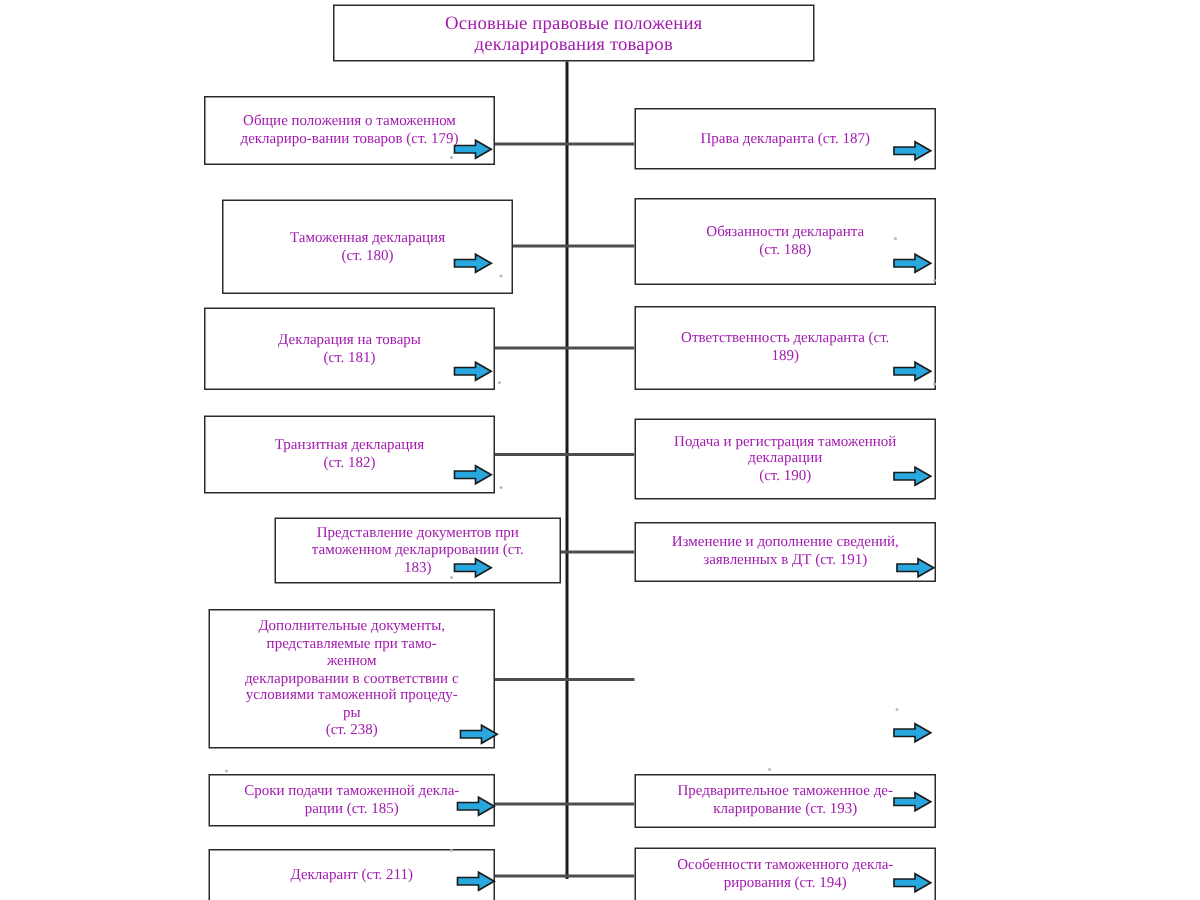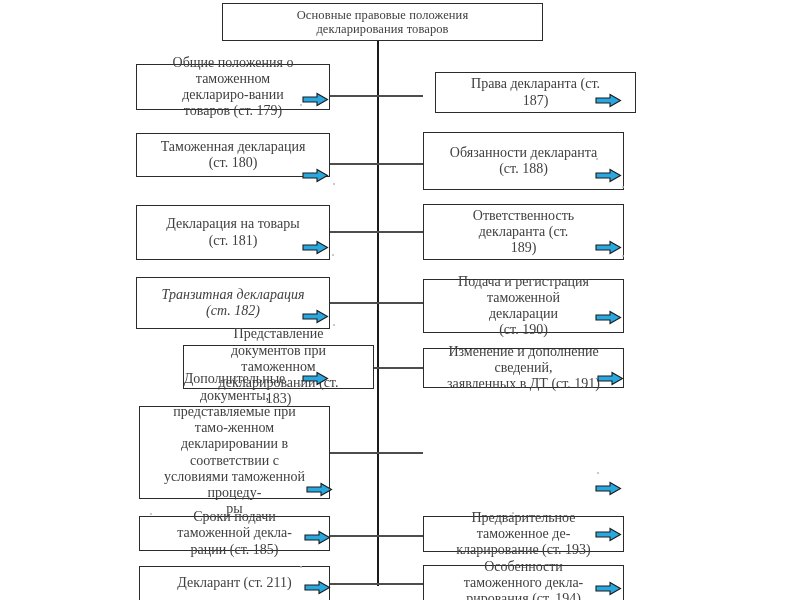--- a/index.html
+++ b/index.html
@@ -31,36 +31,36 @@
 
   
   .box {
     position: absolute;
     border: 1.3px solid #2b2b2b;
     background: #ffffff;
     display: flex;
     align-items: center;
     justify-content: center;
     text-align: center;
-    color: #404040;
+    color: #a21caf;
     line-height: 1.16;
     padding: 2px 22px;
   }
   .box .txt {
     display: block;
     width: 100%;
     white-space: pre-line;
   }
 
   .title-box {
     font-size: 12.5px;
     letter-spacing: 0.1px;
   }
   .node-box {
-    font-size: 14px;
+    font-size: 10px;
     align-items: center;
   }
 
   
   .arrow {
     position: absolute;
     width: 27px;
     height: 15px;
   }
   .arrow svg { display: block; width: 100%; height: 100%; }
@@ -97,41 +97,41 @@
   <div class="box node-box" style="left:136px; top:64px; width:194px; height:46px;">
     <span class="txt">Общие положения о таможенном
 деклариро-вании товаров (ст. 179)</span>
   </div>
   <span class="arrow" style="left:302px; top:92px;">
     <svg viewBox="0 0 27 15">
         <path d="M1 5 L15 5 L15 1.5 L25.5 7.5 L15 13.5 L15 10 L1 10 Z" fill="#29a8e0" stroke="#1b1b1b" stroke-width="1.1"></path>
       </svg>
   </span>
 
-  <div class="box node-box" style="left:136px; top:133px; width:194px; height:44px;">
+  <div class="box node-box" style="left:148px; top:133px; width:194px; height:63px;">
     <span class="txt">Таможенная декларация
 (ст. 180)</span>
   </div>
   <span class="arrow" style="left:302px; top:168px;">
     <svg viewBox="0 0 27 15">
         <path d="M1 5 L15 5 L15 1.5 L25.5 7.5 L15 13.5 L15 10 L1 10 Z" fill="#29a8e0" stroke="#1b1b1b" stroke-width="1.1"></path>
       </svg>
   </span>
 
   <div class="box node-box" style="left:136px; top:205px; width:194px; height:55px;">
     <span class="txt">Декларация на товары
 (ст. 181)</span>
   </div>
   <span class="arrow" style="left:302px; top:240px;">
     <svg viewBox="0 0 27 15">
         <path d="M1 5 L15 5 L15 1.5 L25.5 7.5 L15 13.5 L15 10 L1 10 Z" fill="#29a8e0" stroke="#1b1b1b" stroke-width="1.1"></path>
       </svg>
   </span>
 
-  <div class="box node-box" style="left:136px; top:277px; width:194px; height:52px;font-style:italic;">
+  <div class="box node-box" style="left:136px; top:277px; width:194px; height:52px;">
     <span class="txt">Транзитная декларация
 (ст. 182)</span>
   </div>
   <span class="arrow" style="left:302px; top:309px;">
     <svg viewBox="0 0 27 15">
         <path d="M1 5 L15 5 L15 1.5 L25.5 7.5 L15 13.5 L15 10 L1 10 Z" fill="#29a8e0" stroke="#1b1b1b" stroke-width="1.1"></path>
       </svg>
   </span>
 
   <div class="box node-box" style="left:139px; top:345px; width:191px; height:44px;margin-left:44px;">
@@ -171,21 +171,21 @@
 
   <div class="box node-box" style="left:139px; top:566px; width:191px; height:35px;">
     <span class="txt">Декларант (ст. 211)</span>
   </div>
   <span class="arrow" style="left:304px; top:580px;">
     <svg viewBox="0 0 27 15">
         <path d="M1 5 L15 5 L15 1.5 L25.5 7.5 L15 13.5 L15 10 L1 10 Z" fill="#29a8e0" stroke="#1b1b1b" stroke-width="1.1"></path>
       </svg>
   </span>
 
-  <div class="box node-box" style="left:423px; top:72px; width:201px; height:41px;margin-left:12px;">
+  <div class="box node-box" style="left:423px; top:72px; width:201px; height:41px;">
     <span class="txt">Права декларанта (ст. 187)</span>
   </div>
   <span class="arrow" style="left:595px; top:93px;">
     <svg viewBox="0 0 27 15">
         <path d="M1 5 L15 5 L15 1.5 L25.5 7.5 L15 13.5 L15 10 L1 10 Z" fill="#29a8e0" stroke="#1b1b1b" stroke-width="1.1"></path>
       </svg>
   </span>
 
   <div class="box node-box" style="left:423px; top:132px; width:201px; height:58px;">
     <span class="txt">Обязанности декларанта

